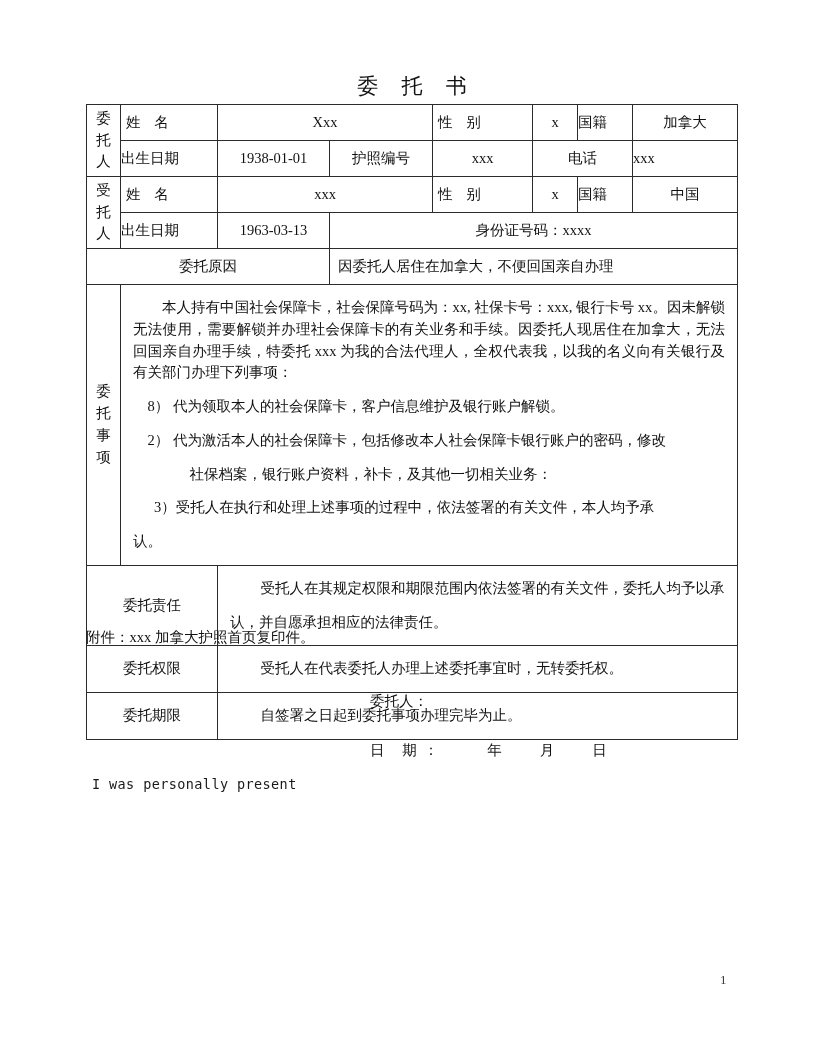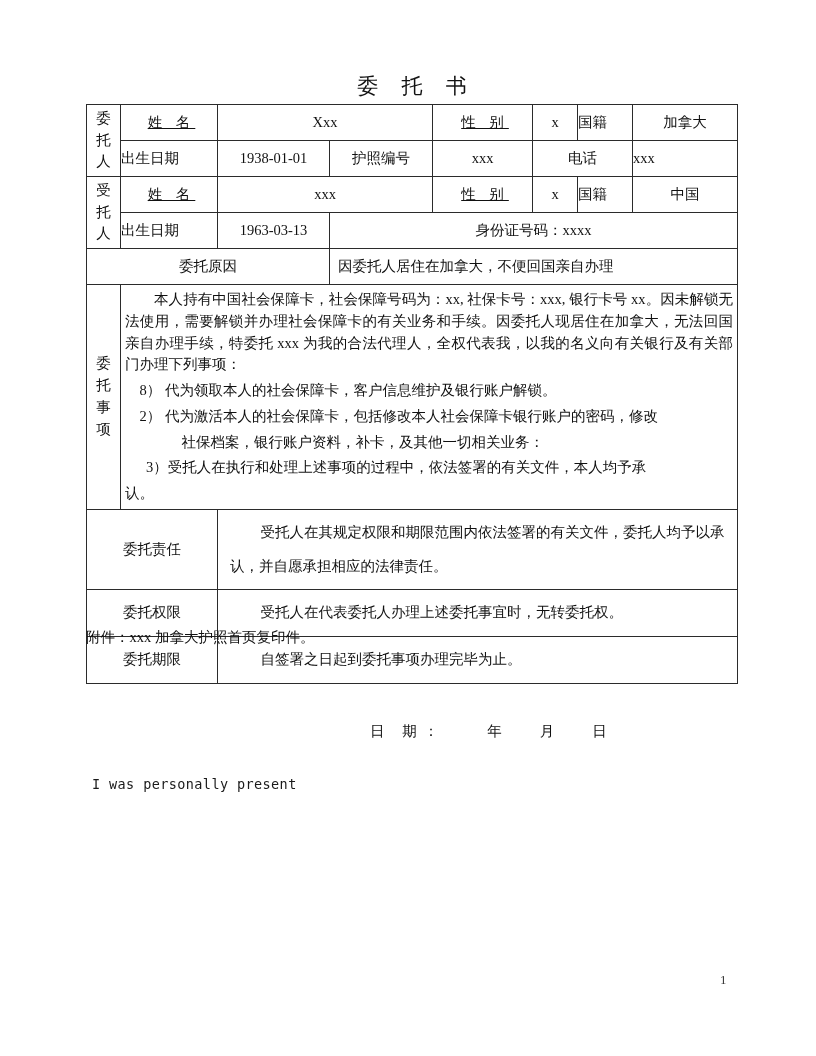--- a/index.html
+++ b/index.html
@@ -66,43 +66,41 @@
     padding: 2px 2px;
   }
   .vlabel span {
     display: block;
   }
 
   .cell-c { text-align: center; }
   .cell-l { text-align: left; padding-left: 4px; }
 
   .lbl {
-    text-align: center;
     letter-spacing: 5px;
     text-indent: 5px;
-    text-decoration: underline;
   }
   .lbl-tight {
     letter-spacing: 0px;
   }
 
   .r1 td, .r2 td, .r3 td, .r4 td { height: 35px; }
   .r-reason td { height: 35px; }
   .r-resp td   { height: 48px; }
   .r-auth td, .r-term td { height: 33px; }
 
   
   .matters {
     padding: 6px 8px 6px 8px;
     text-align: justify;
     font-size: 14.5px;
     line-height: 1.62;
   }
   .matters p {
-    margin: 4px;
+    margin: 12px;
   }
   .p-indent { text-indent: 2em; }
   .item {
     padding-left: 2.45em;
     text-indent: -1.45em;
   }
   .item-sub {
     padding-left: 3.9em;
   }
   .item3 {
@@ -271,20 +269,21 @@
           <p class="bc-indent">自签署之日起到委托事项办理完毕为止。</p>
         </td>
       </tr>
 
     </tbody>
   </table>
 
   <div class="attachment">附件：xxx 加拿大护照首页复印件。</div>
 
   <div class="signature-block">
+    <p class="sig-line-1">委托人：</p>
     <p class="sig-line-2">
       <span class="sp-wide">日  期：</span><span class="sp-gap1"></span><span>年</span><span class="sp-gap2"></span><span>月</span><span class="sp-gap3"></span><span>日</span>
     </p>
   </div>
 
   <div class="eng-note">
     <p>I was personally present</p>
   </div>
 
   <div class="page-number">1</div>

